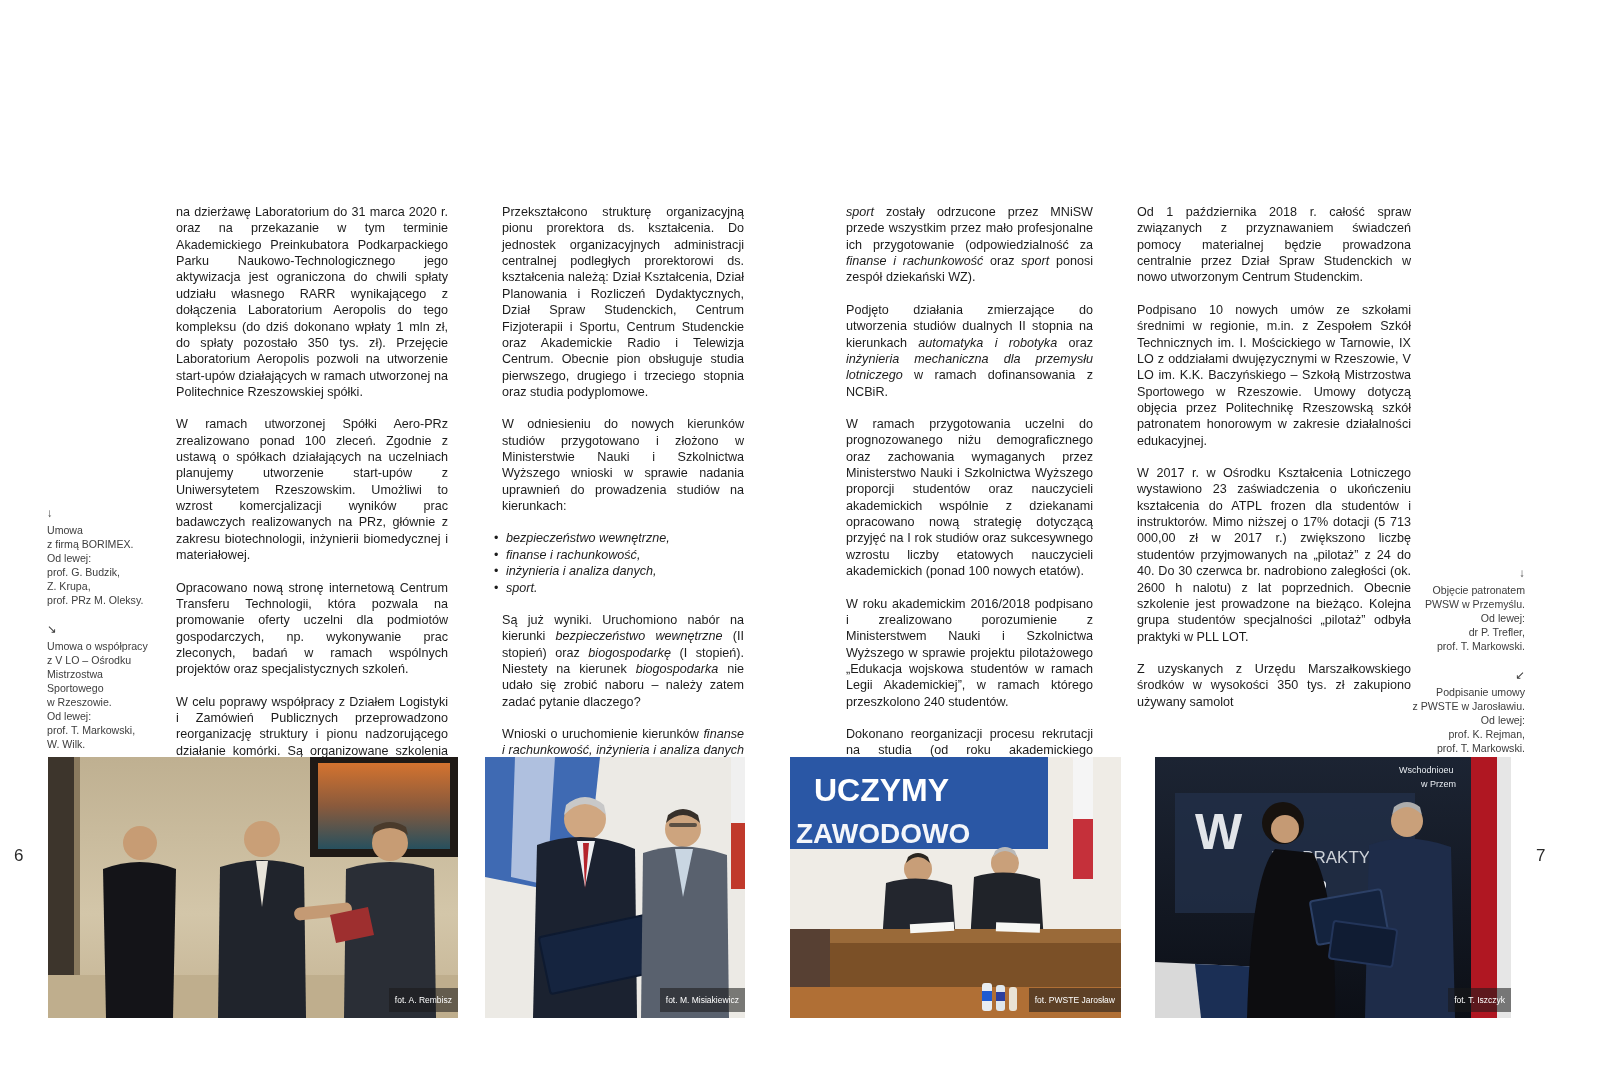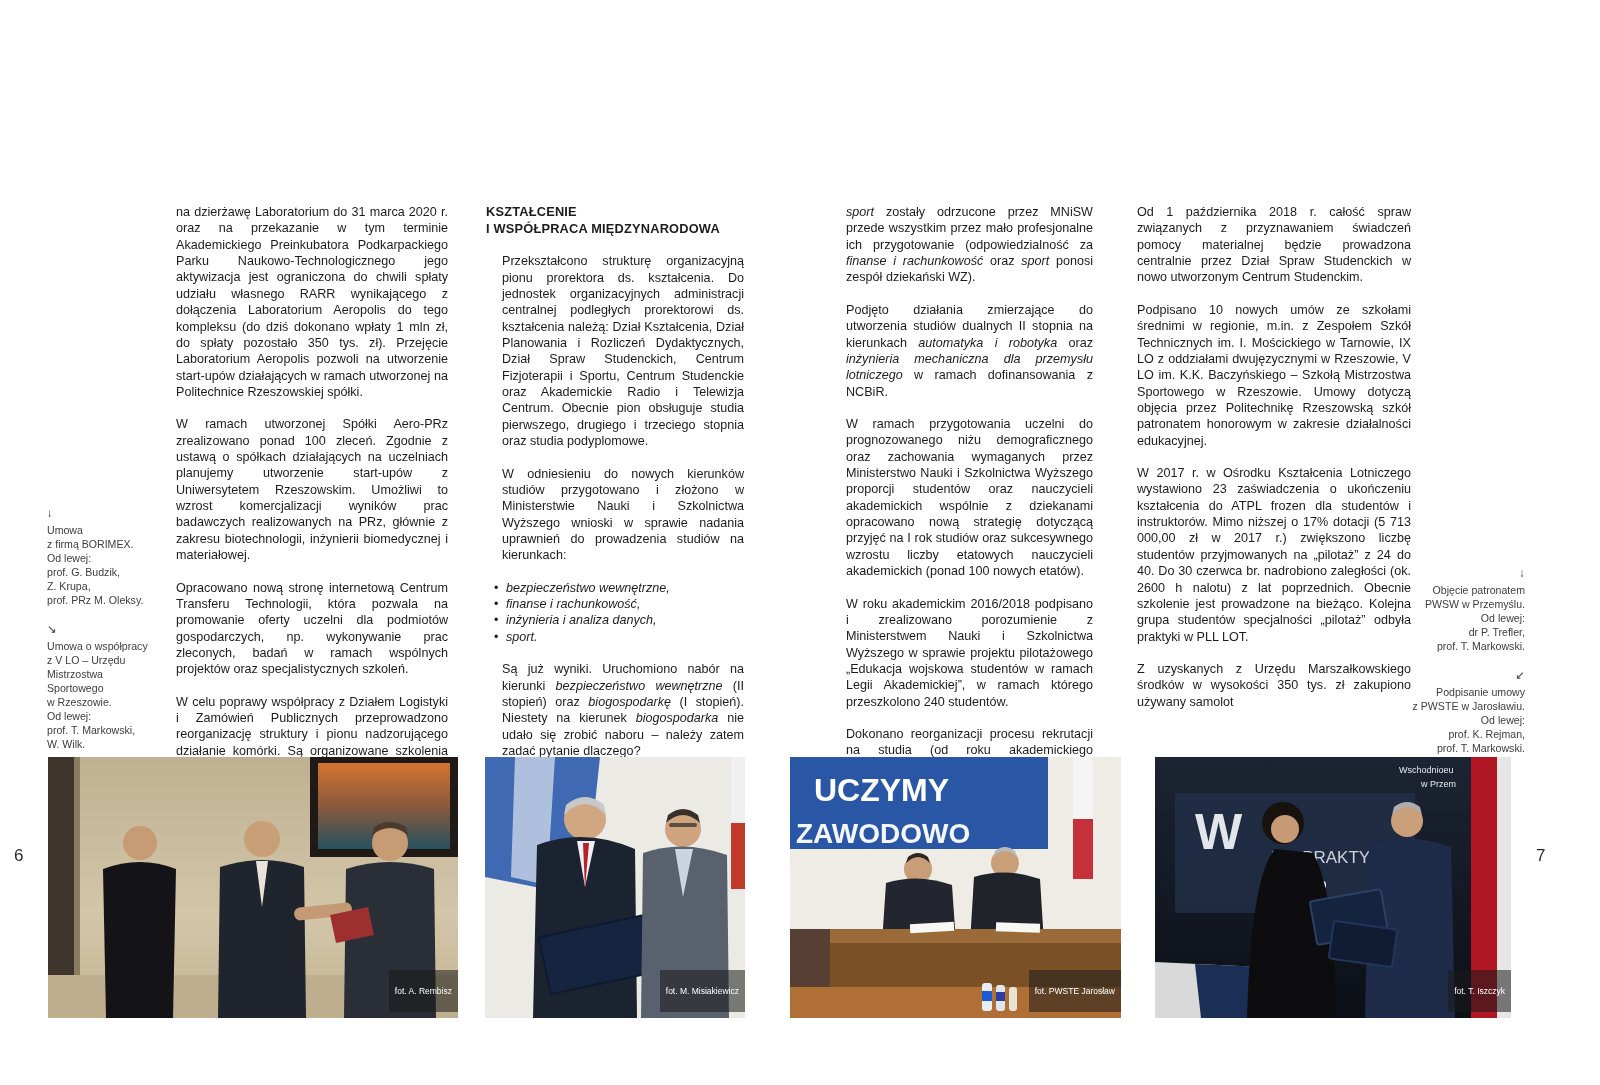--- a/index.html
+++ b/index.html
@@ -26,45 +26,41 @@
   .note{margin-bottom:14px}
   .note .arrow{font-size:11.5px;margin-bottom:3px}
   .photo{position:absolute;top:757px;height:261px;overflow:hidden;background:#222}
   #photo1{left:48px;width:410px}
   #photo2{left:485px;width:260px}
   #photo3{left:790px;width:331px}
   #photo4{left:1155px;width:356px}
   .photo svg{display:block}
   .caption{
     position:absolute;right:0;bottom:6px;background:rgba(25,25,25,.55);
-    color:#fff;font-size:8.5px;line-height:1.2;padding:16px 6px;white-space:nowrap
+    color:#fff;font-size:8.5px;line-height:1.2;padding:7px 6px;white-space:nowrap
   }
   .pagenum{position:absolute;font-size:17px;color:#2b2b2b}
   #page6{left:14px;top:845px}
   #page7{left:1536px;top:845px}
 </style>
 </head>
 <body>
 
 <div class="spread">
 
   <div class="pagenum" id="page6">6</div>
   <div class="pagenum" id="page7">7</div>
 
   <div class="col" id="col1">
       <p><span>na dzierżawę Laboratorium do 31 marca 2020 r. oraz na przekazanie w tym terminie Akademickiego Preinkubatora Podkarpackiego Parku Naukowo-Technologicznego jego aktywizacja jest ograniczona do chwili spłaty udziału własnego RARR wynikającego z dołączenia Laboratorium Aeropolis do tego kompleksu (do dziś dokonano wpłaty 1 mln zł, do spłaty pozostało 350 tys. zł). Przejęcie Laboratorium Aeropolis pozwoli na utworzenie start-upów działających w ramach utworzonej na Politechnice Rzeszowskiej spółki.</span></p>
       <p><span>W ramach utworzonej Spółki Aero-PRz zrealizowano ponad 100 zleceń. Zgodnie z ustawą o spółkach działających na uczelniach planujemy utworzenie start-upów z Uniwersytetem Rzeszowskim. Umożliwi to wzrost komercjalizacji wyników prac badawczych realizowanych na PRz, głównie z zakresu biotechnologii, inżynierii biomedycznej i materiałowej.</span></p>
       <p><span>Opracowano nową stronę internetową Centrum Transferu Technologii, która pozwala na promowanie oferty uczelni dla podmiotów gospodarczych, np. wykonywanie prac zleconych, badań w ramach wspólnych projektów oraz specjalistycznych szkoleń.</span></p>
       <p><span>W celu poprawy współpracy z Działem Logistyki i Zamówień Publicznych przeprowadzono reorganizację struktury i pionu nadzorującego działanie komórki. Są organizowane szkolenia nt. dynamicznie zmieniającej się ustawy o zamówieniach publicznych i realizacji samych zamówień (sposób przygotowania wniosku zamówienia, przygotowania specyfikacji zamówienia itp.).</span></p>
     </div>
   <div class="col" id="col2">
-      <div class="heading">
-        <div>KSZTAŁCENIE</div>
-        <div>I WSPÓŁPRACA MIĘDZYNARODOWA</div>
-      </div>
       <p><span>Przekształcono strukturę organizacyjną pionu prorektora ds. kształcenia. Do jednostek organizacyjnych administracji centralnej podległych prorektorowi ds. kształcenia należą: Dział Kształcenia, Dział Planowania i Rozliczeń Dydaktycznych, Dział Spraw Studenckich, Centrum Fizjoterapii i Sportu, Centrum Studenckie oraz Akademickie Radio i Telewizja Centrum. Obecnie pion obsługuje studia pierwszego, drugiego i trzeciego stopnia oraz studia podyplomowe.</span></p>
       <p><span>W odniesieniu do nowych kierunków studiów przygotowano i złożono w Ministerstwie Nauki i Szkolnictwa Wyższego wnioski w sprawie nadania uprawnień do prowadzenia studiów na kierunkach:</span></p>
       <div class="bullets">
         <div class="bullet-row">
           <span class="bullet-dot">•</span>
           <em>bezpieczeństwo wewnętrzne,</em>
         </div>
         <div class="bullet-row">
           <span class="bullet-dot">•</span>
           <em>finanse i rachunkowość,</em>
@@ -101,21 +97,21 @@
         <div>Umowa</div>
         <div>z firmą BORIMEX.</div>
         <div>Od lewej:</div>
         <div>prof. G. Budzik,</div>
         <div>Z. Krupa,</div>
         <div>prof. PRz M. Oleksy.</div>
       </div>
       <div class="note">
         <div class="arrow">↘</div>
         <div>Umowa o współpracy</div>
-        <div>z V LO – Urzędu</div>
+        <div>z V LO – Ośrodku</div>
         <div>Mistrzostwa</div>
         <div>Sportowego</div>
         <div>w Rzeszowie.</div>
         <div>Od lewej:</div>
         <div>prof. T. Markowski,</div>
         <div>W. Wilk.</div>
       </div>
     </div>
   <div class="note-block" id="notes-right">
       <div class="note">

